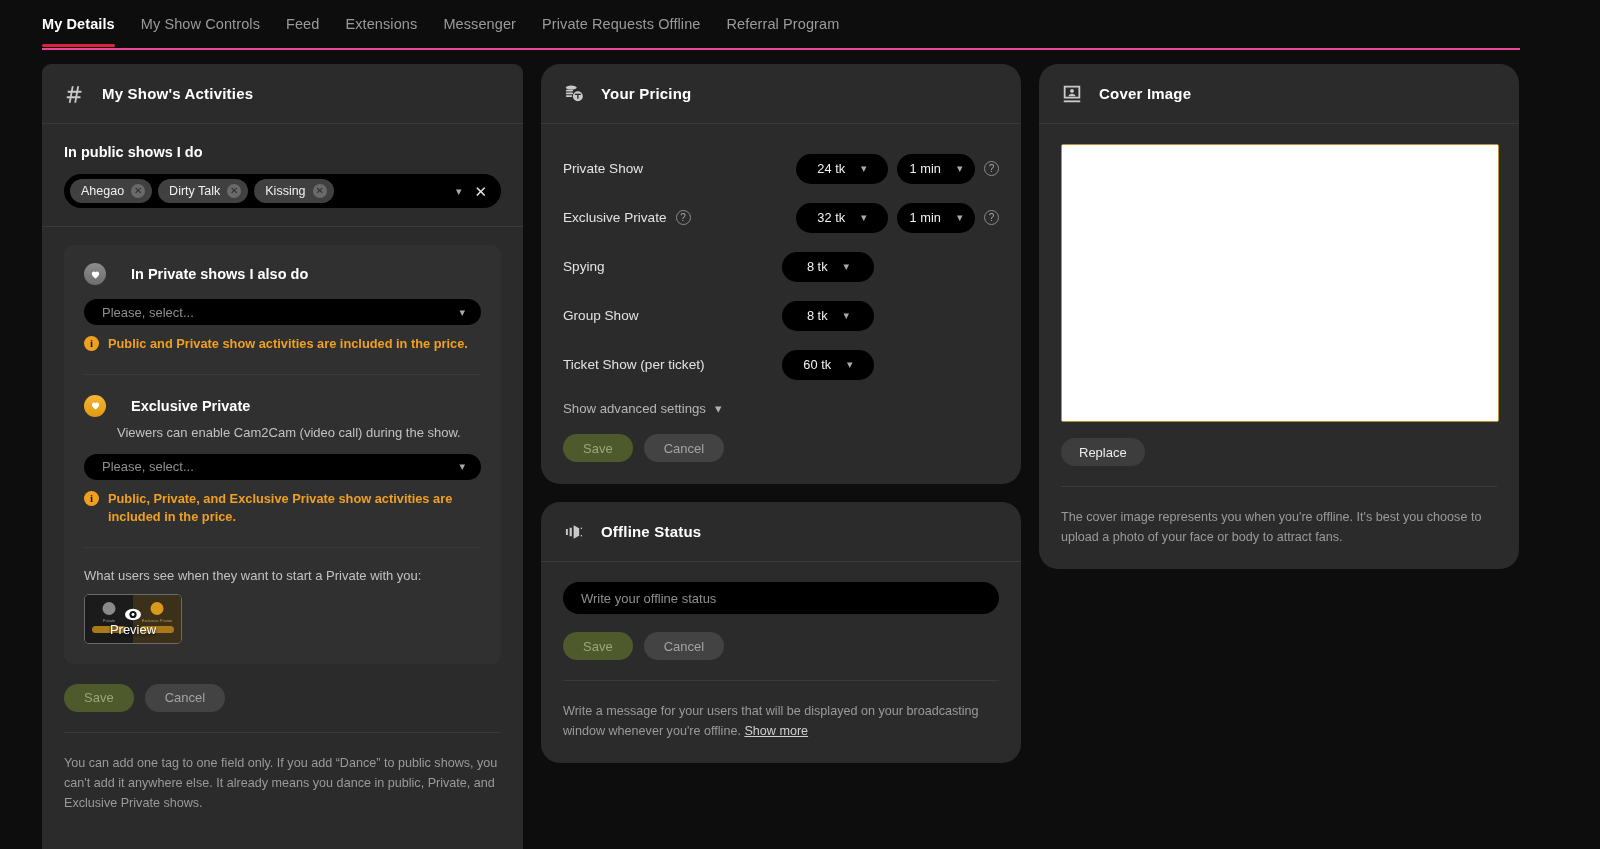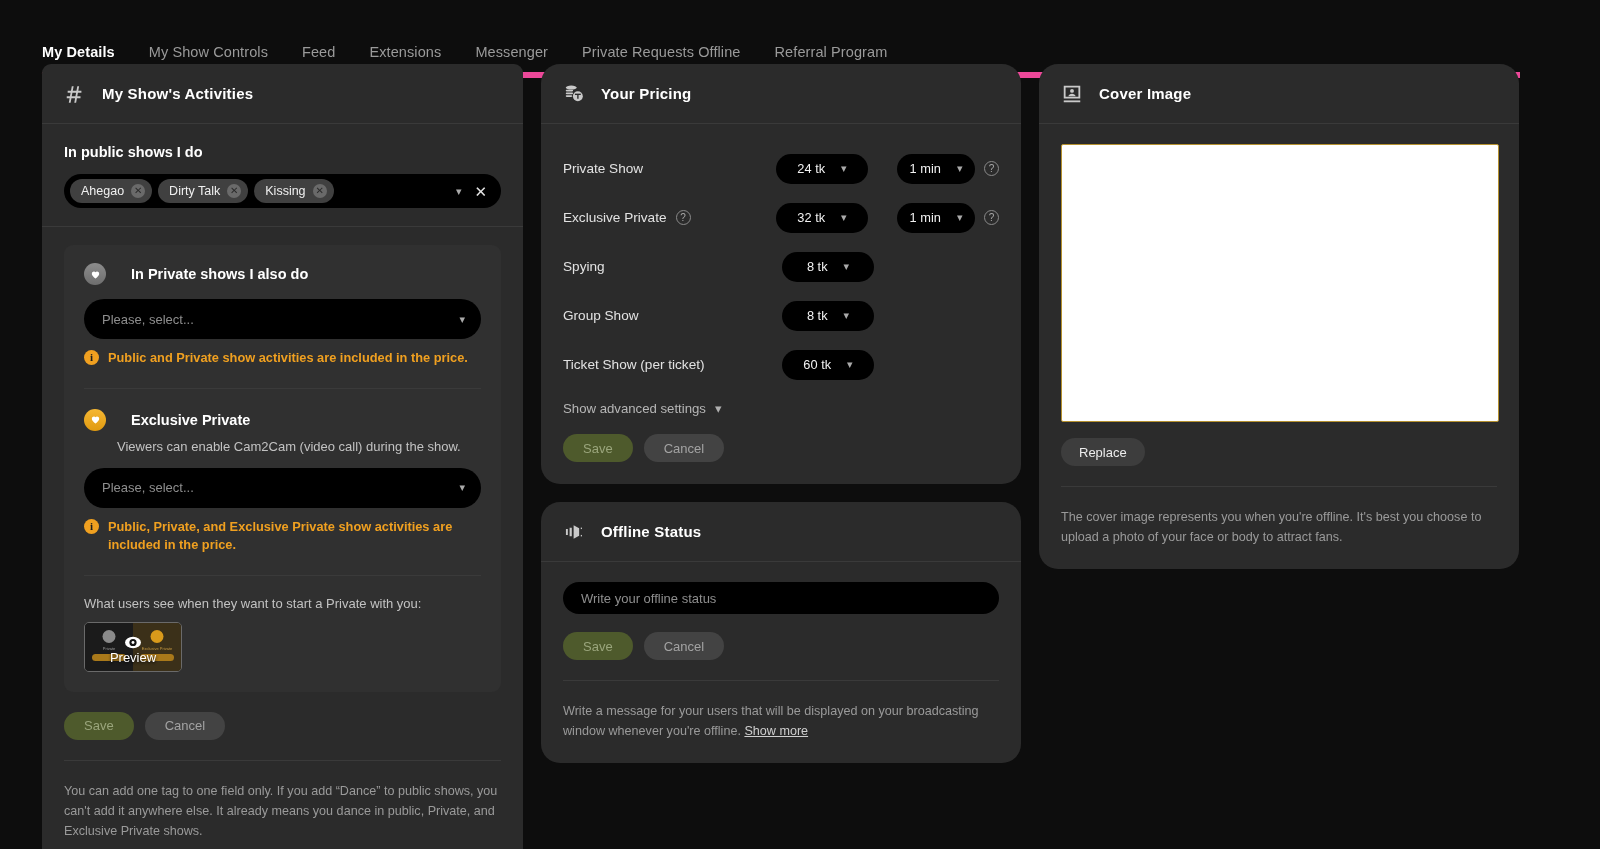--- a/index.html
+++ b/index.html
@@ -8,23 +8,22 @@
     background: #0d0d0d;
     font-family: "Liberation Sans", sans-serif;
     overflow: hidden;
     color: #e8e8e8;
   }
   .page { position: relative; width: 1600px; height: 849px; }
 
   
   .tabbar {
     position: absolute; left: 42px; top: 0; width: 1478px; height: 50px;
-    display: flex; align-items: flex-start; gap: 8px;
-    border-bottom: 6px solid #ec4899;
-    margin-top: 28px;
+    display: flex; align-items: flex-start; gap: 0;
+    border-bottom: 2px solid #ec4899;
   }
   .tab {
     position: relative; padding: 16px 0 14px 0; margin-right: 26px;
     font-size: 14.5px; color: #9a9a9a; cursor: pointer; white-space: nowrap;
     letter-spacing: .1px;
   }
   .tab.active { color: #ffffff; font-weight: bold; }
   .tab.active::after {
     content: ""; position: absolute; left: 0; right: 0; bottom: -1px;
     height: 3px; background: #e0213b; border-radius: 2px;
@@ -83,21 +82,21 @@
     display: inline-flex; align-items: center; justify-content: center;
     flex: 0 0 auto;
   }
   .heartbadge.grey { background: linear-gradient(#8c8c8c,#6e6e6e); }
   .heartbadge.gold { background: linear-gradient(#f5b733,#e09a10); }
   .heartbadge svg { width: 11px; height: 11px; fill: #fff; display: block; }
   .subhead-text { font-size: 14.5px; font-weight: bold; color: #ffffff; }
   .subnote { font-size: 13px; color: #c2c2c2; margin: -6px 0 14px 33px; }
 
   .select {
-    background: #000; border-radius: 20px; height: 40px;
+    background: #000; border-radius: 20px; height: 26px;
     display: flex; align-items: center; padding: 0 16px 0 18px;
     font-size: 13px; color: #8e8e8e; cursor: pointer;
   }
   .select .chev { margin-left: auto; }
 
   .warn { display: flex; gap: 9px; margin-top: 10px; align-items: flex-start; }
   .warn-icon {
     width: 15px; height: 15px; border-radius: 50%; background: #f0a020;
     color: #1d1d1d; font-size: 11px; font-weight: bold; line-height: 15px;
     text-align: center; flex: 0 0 auto; margin-top: 1px;
@@ -151,21 +150,21 @@
   .pricelabel { font-size: 13.6px; color: #e2e2e2; display: flex; align-items: center; gap: 9px; }
   .qmark {
     width: 15px; height: 15px; border-radius: 50%; border: 1px solid #8a8a8a;
     color: #a8a8a8; font-size: 10px; line-height: 13px; text-align: center;
     flex: 0 0 auto; cursor: pointer;
   }
   .pricectl { margin-left: auto; display: flex; align-items: center; gap: 9px; }
   .pricesel {
     background: #000; border-radius: 17px; height: 30px; min-width: 92px;
     display: flex; align-items: center; justify-content: center; gap: 16px;
-    font-size: 12.8px; color: #f2f2f2; cursor: pointer; padding: 0 12px; margin-left: 20px;
+    font-size: 12.8px; color: #f2f2f2; cursor: pointer; padding: 0 12px;
   }
   .pricesel.w2 { min-width: 78px; }
   .slot-hide { width: 92px; }
   .slot-q { width: 15px; }
   .advanced {
     display: flex; gap: 9px; font-size: 13.2px;
     color: #b6b6b6; cursor: pointer; margin: 12px 0 18px 0;
   }
   .advanced .bigchev { font-size: 13px; color: #b0b0b0; }
 

